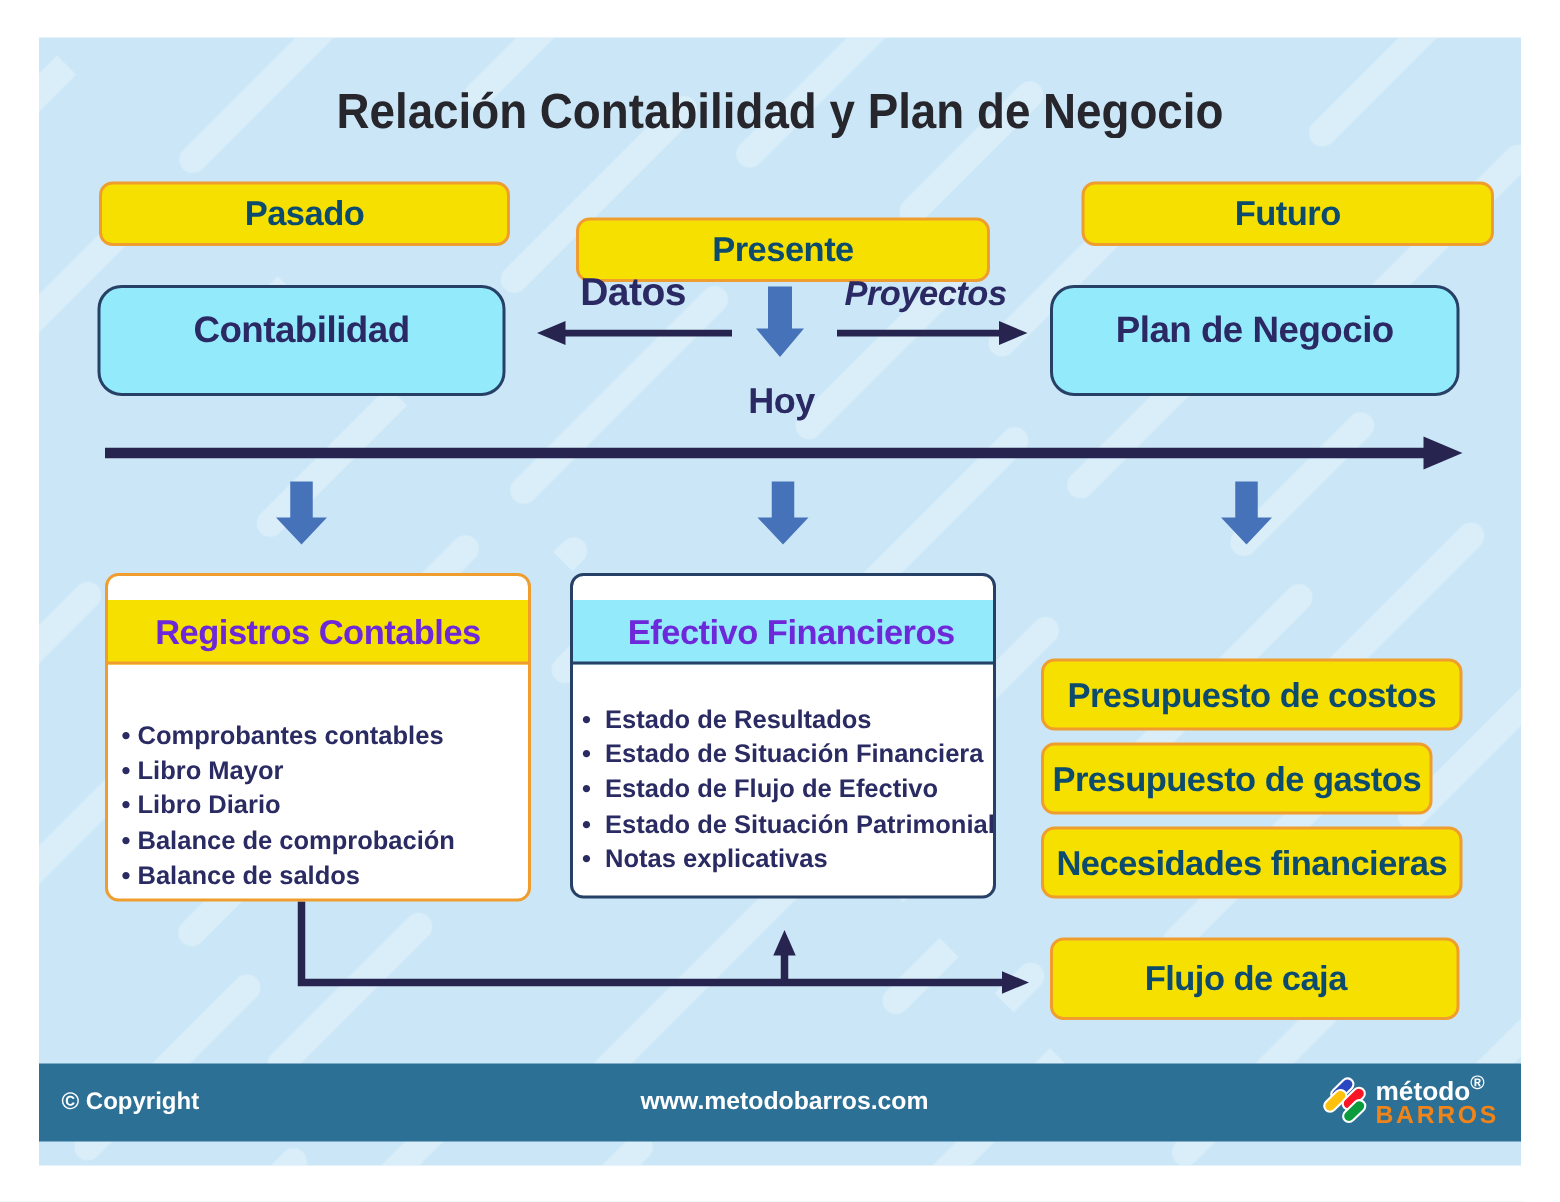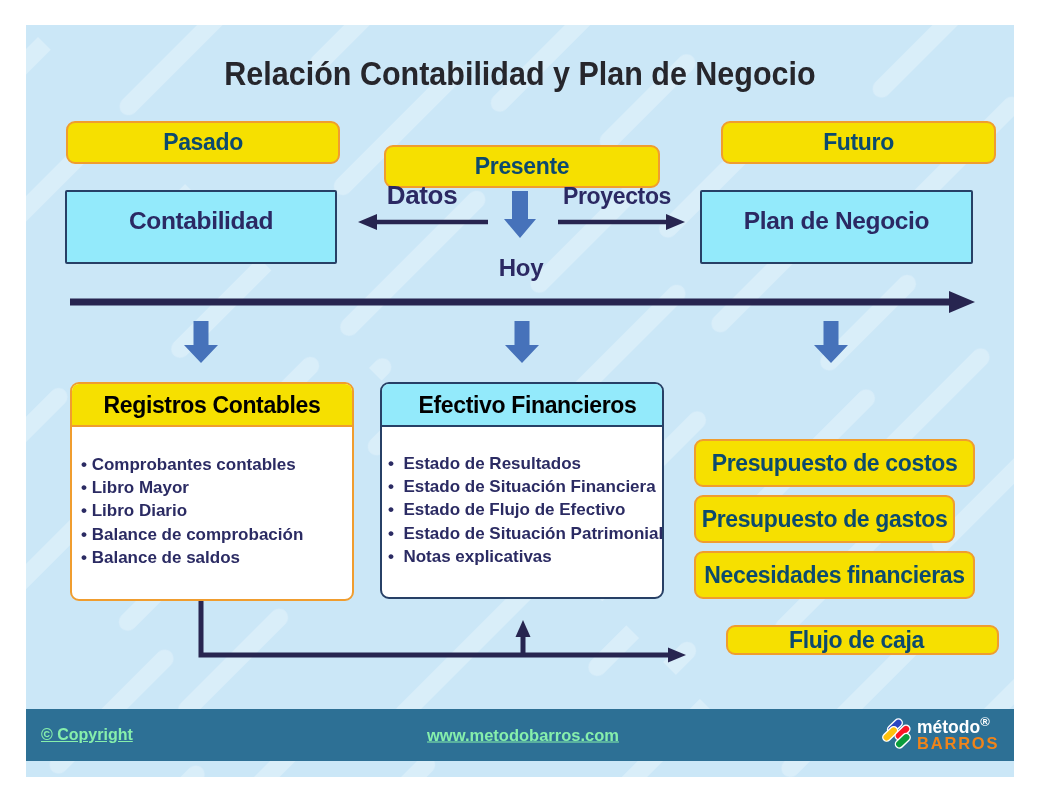--- a/index.html
+++ b/index.html
@@ -1,30 +1,30 @@
 <!DOCTYPE html>
 <html><head>
 <meta charset="utf-8">
 <style>
   html,body{margin:0;padding:0;background:#ffffff;}
   body{width:1040px;height:801px;position:relative;font-family:"Liberation Sans",sans-serif;overflow:hidden;}
   #slide{position:absolute;left:26px;top:25px;width:988px;height:752px;background:#cbe7f7;overflow:hidden;}
   .abs{position:absolute;}
   .ybox{position:absolute;box-sizing:border-box;background:#f6e000;border:2.5px solid #f09d2f;border-radius:9px;
         display:flex;align-items:center;justify-content:center;font-weight:bold;color:#0c4a6e;letter-spacing:-0.35px;}
-  .cbox{position:absolute;box-sizing:border-box;background:#93eafb;border:2px solid #274066;border-radius:2px;padding-bottom:13px;
+  .cbox{position:absolute;box-sizing:border-box;background:#93eafb;border:2px solid #274066;border-radius:16px;padding-bottom:13px;
         display:flex;align-items:center;justify-content:center;font-weight:bold;color:#2b2963;letter-spacing:-0.35px;}
   .lbl{position:absolute;font-weight:bold;color:#2b2963;letter-spacing:-0.35px;transform:translate(-50%,-50%);white-space:nowrap;}
   .panel{position:absolute;box-sizing:border-box;border-radius:9px;background:#ffffff;overflow:hidden;}
   .panel .hdr{box-sizing:border-box;display:flex;align-items:center;justify-content:center;padding-top:2px;
-        font-weight:bold;color:#000000;font-size:23px;letter-spacing:-0.35px;}
+        font-weight:bold;color:#6d28d9;font-size:23px;letter-spacing:-0.35px;margin-top:16px;}
   .plist{margin:0;padding:0;list-style:none;font-weight:bold;color:#2b2b63;}
   .plist li{white-space:nowrap;}
   #footer{position:absolute;left:0;top:684px;width:988px;height:52px;background:#2d7095;}
-  #footer .ft{position:absolute;color:#86efac;font-weight:bold;font-size:16px;top:50%;transform:translateY(-50%);white-space:nowrap;text-decoration:underline;}
+  #footer .ft{position:absolute;color:#ffffff;font-weight:bold;font-size:16px;top:50%;transform:translateY(-50%);white-space:nowrap;}
 </style>
 </head>
 <body>
 <div id="slide">
 
   <svg class="abs" style="left:0;top:0;" width="988" height="752" viewBox="0 0 988 752">
     <defs>
       <pattern id="rain" width="680" height="312" patternUnits="userSpaceOnUse" patternTransform="rotate(-45 0 0)">
         <g stroke="rgba(255,255,255,0.28)" stroke-width="18" stroke-linecap="round" fill="none">
           <line x1="-340" y1="26" x2="1020" y2="26" stroke-dasharray="160 290"></line>
@@ -42,21 +42,21 @@
   <div class="abs" style="left:0;top:30px;width:988px;text-align:center;font-size:33px;font-weight:bold;color:#26262c;transform:scale(0.924,1);">Relación Contabilidad y Plan de Negocio</div>
 
   <div class="ybox" style="left:40px;top:96px;width:274px;height:43px;font-size:23px;">Pasado</div>
   <div class="ybox" style="left:358px;top:96px;width:276px;height:43px;font-size:23px;margin-top:24px;">Presente</div>
   <div class="ybox" style="left:695px;top:96px;width:275px;height:43px;font-size:23px;">Futuro</div>
 
   <div class="cbox" style="left:39px;top:165px;width:272px;height:74px;font-size:24.5px;">Contabilidad</div>
   <div class="cbox" style="left:674px;top:165px;width:273px;height:74px;font-size:24.5px;">Plan de Negocio</div>
 
   <div class="lbl" style="left:396px;top:170px;font-size:26px;">Datos</div>
-  <div class="lbl" style="left:591px;top:171px;font-size:23px;">Proyectos</div>
+  <div class="lbl" style="left:591px;top:171px;font-size:23px;font-style:italic;">Proyectos</div>
   <div class="lbl" style="left:495px;top:243px;font-size:24px;">Hoy</div>
 
   <svg class="abs" style="left:0;top:0;" width="988" height="752" viewBox="0 0 988 752">
 
     <line x1="462" y1="197" x2="345" y2="197" stroke="#272550" stroke-width="4.5"></line>
     <polygon points="332,197 351,189 351,205" fill="#272550"></polygon>
 
     <line x1="532" y1="197" x2="646" y2="197" stroke="#272550" stroke-width="4.5"></line>
     <polygon points="659,197 640,189 640,205" fill="#272550"></polygon>
 
@@ -73,21 +73,21 @@
 
     <polyline points="175,576 175,630 648,630" stroke="#272550" stroke-width="5" fill="none"></polyline>
     <polygon points="660,630 642,622.5 642,637.5" fill="#272550"></polygon>
 
     <line x1="497" y1="632" x2="497" y2="606" stroke="#272550" stroke-width="5"></line>
     <polygon points="497,595 489.5,612 504.5,612" fill="#272550"></polygon>
   </svg>
 
   <div class="panel" style="left:44px;top:357px;width:284px;height:219px;border:2.5px solid #f09d2f;">
     <div class="hdr" style="height:43px;background:#f6e000;border-bottom:2.5px solid #f09d2f;">Registros Contables</div>
-    <ul class="plist" style="margin:26px 0 0 9px;font-size:17px;line-height:23.2px;">
+    <ul class="plist" style="margin:36px 0 0 9px;font-size:17px;line-height:23.2px;">
       <li>• Comprobantes contables</li>
       <li>• Libro Mayor</li>
       <li>• Libro Diario</li>
       <li>• Balance de comprobación</li>
       <li>• Balance de saldos</li>
     </ul>
   </div>
 
   <div class="panel" style="left:354px;top:357px;width:284px;height:217px;border:2px solid #274066;">
     <div class="hdr" style="height:43px;background:#93eafb;border-bottom:2px solid #274066;padding-left:11px;">Efectivo Financieros</div>
@@ -96,21 +96,21 @@
       <li>•&nbsp; Estado de Situación Financiera</li>
       <li>•&nbsp; Estado de Flujo de Efectivo</li>
       <li>•&nbsp; Estado de Situación Patrimonial</li>
       <li>•&nbsp; Notas explicativas</li>
     </ul>
   </div>
 
   <div class="ybox" style="left:668px;top:414px;width:281px;height:48px;font-size:23px;">Presupuesto de costos</div>
   <div class="ybox" style="left:668px;top:470px;width:261px;height:48px;font-size:23px;">Presupuesto de gastos</div>
   <div class="ybox" style="left:668px;top:526px;width:281px;height:48px;font-size:23px;">Necesidades financieras</div>
-  <div class="ybox" style="left:700px;top:600px;width:273px;height:30px;font-size:23px;padding-right:12px;">Flujo de caja</div>
+  <div class="ybox" style="left:674px;top:600px;width:273px;height:55px;font-size:23px;padding-right:12px;">Flujo de caja</div>
 
   <div id="footer">
     <div class="ft" style="left:15px;">© Copyright</div>
     <div class="ft" style="left:497px;transform:translate(-50%,-50%);font-size:16.5px;">www.metodobarros.com</div>
     <svg class="abs" style="left:855px;top:3px;" width="130" height="46" viewBox="0 0 130 46">
       <g stroke="#ffffff" stroke-width="1.4">
         <rect x="-8.75" y="-3.9" width="17.5" height="7.8" rx="3.9" fill="#2a46c1" transform="translate(13.9,14.2) rotate(-44)"></rect>
         <rect x="-8.75" y="-3.9" width="17.5" height="7.8" rx="3.9" fill="#fec10d" transform="translate(9.2,21.9) rotate(-44)"></rect>
         <rect x="-8.75" y="-3.9" width="17.5" height="7.8" rx="3.9" fill="#fa1525" transform="translate(21.5,20.4) rotate(-44)"></rect>
         <rect x="-8.75" y="-3.9" width="17.5" height="7.8" rx="3.9" fill="#0a9c3c" transform="translate(21.8,28.7) rotate(-44)"></rect>

